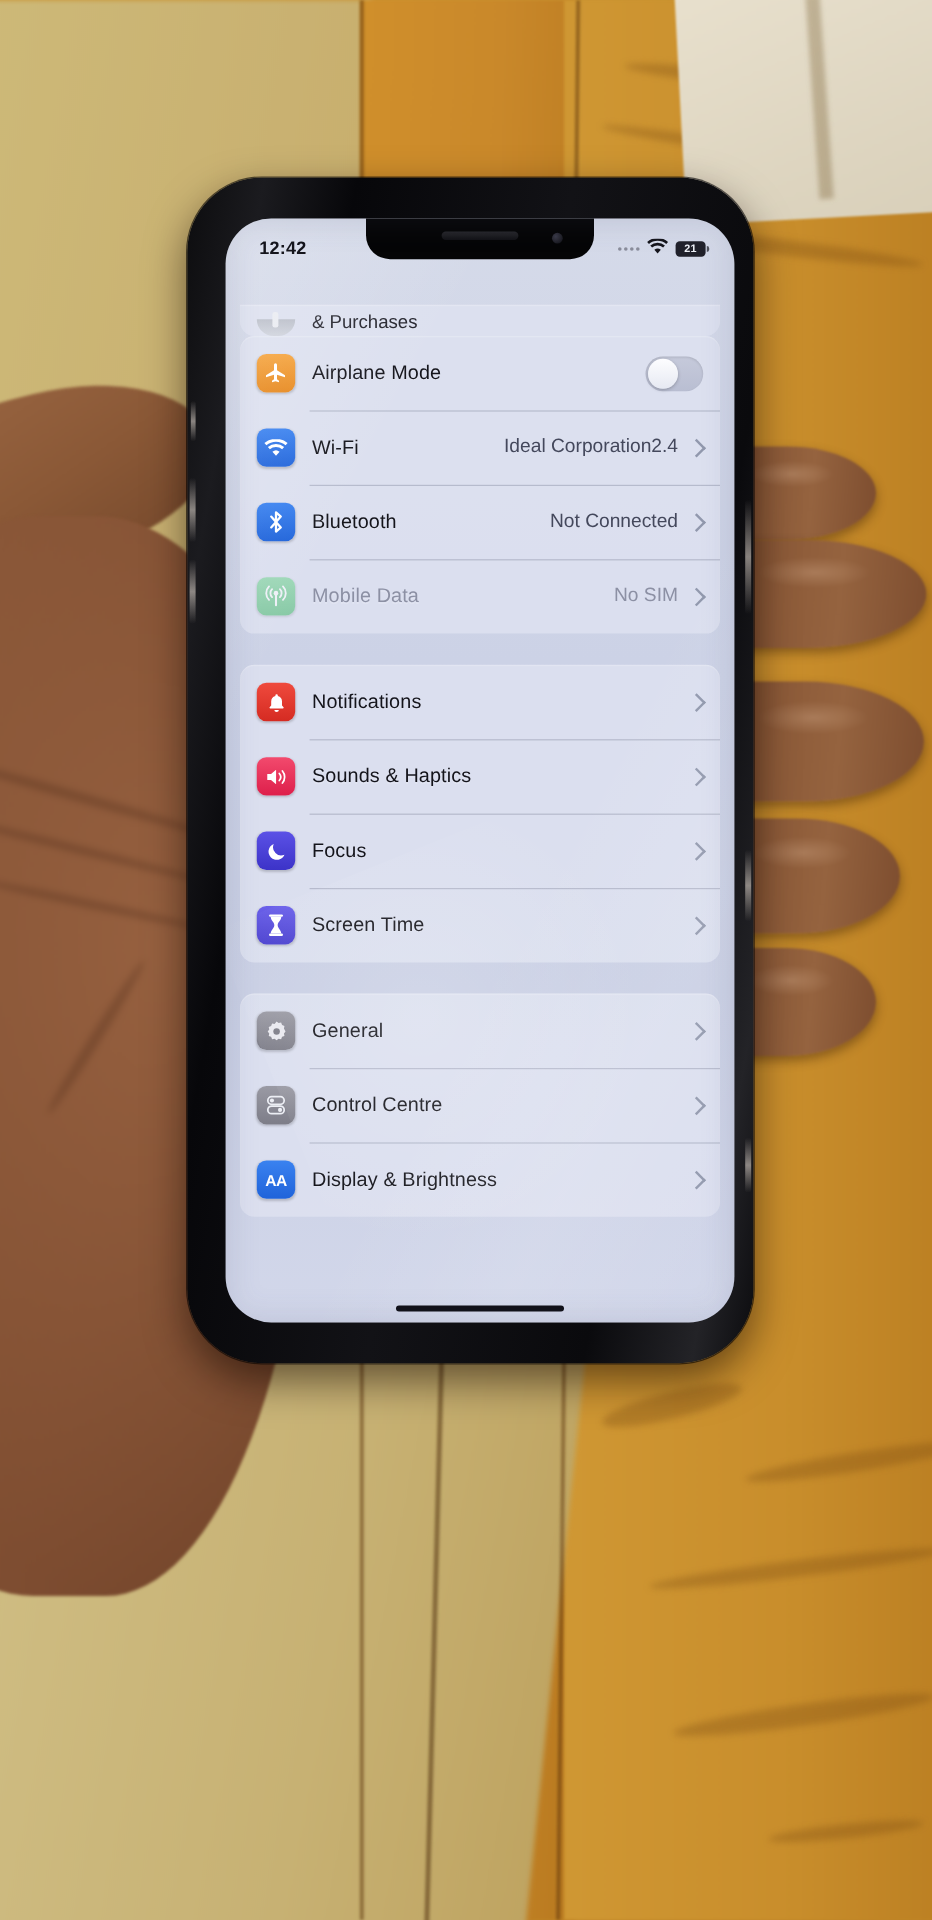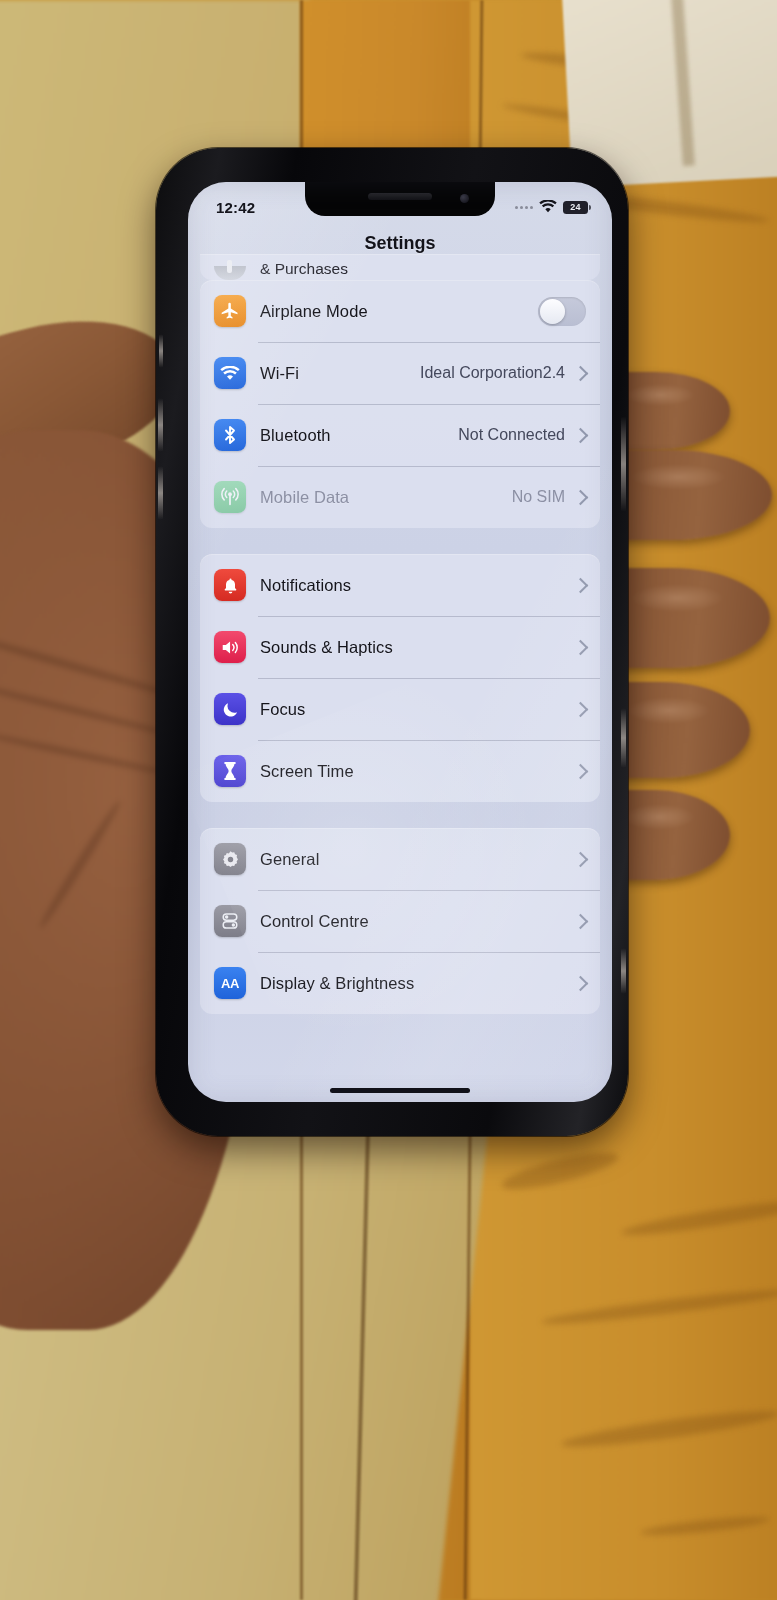--- a/index.html
+++ b/index.html
@@ -329,26 +329,25 @@
               <i></i>
           </span>
           <span>
             <svg width="18" height="13" viewBox="0 0 18 13">
               <path d="M9 12.2 6.3 9.2a4.1 4.1 0 0 1 5.4 0z" fill="#15151c"></path>
               <path d="M2.9 5.6a9.3 9.3 0 0 1 12.2 0l-1.5 1.7a7 7 0 0 0-9.2 0z" fill="#15151c"></path>
               <path d="M.3 2.6a13.2 13.2 0 0 1 17.4 0l-1.5 1.7a10.9 10.9 0 0 0-14.4 0z" fill="#15151c"></path>
             </svg>
           </span>
           <span class="battery">
-            <span class="pct">24</span>
+            <span class="pct">21</span>
           </span>
         </div>
       </div>
 
-      <div id="navtitle">Settings</div>
 
       <div id="content">
 
         <div class="group partial">
           <div class="partialrow">
             <span class="pico"></span>
             <span class="plabel">&amp; Purchases</span>
           </div>
         </div>
 

